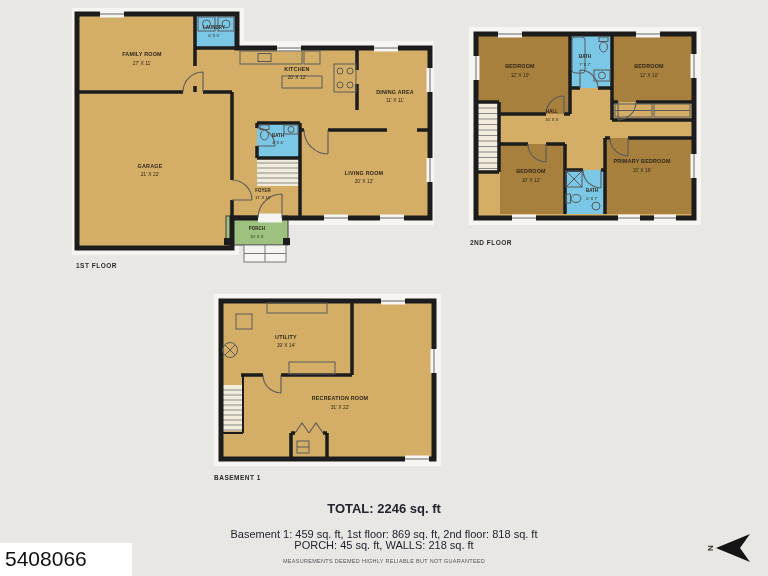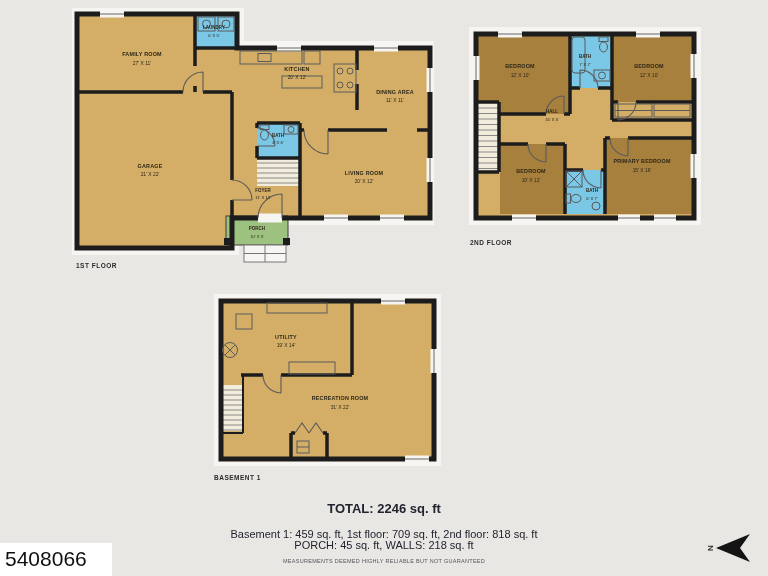--- a/index.html
+++ b/index.html
@@ -8,21 +8,21 @@
   .plan{position:absolute}
   svg text{text-anchor:middle;fill:#2d2718;font-family:"Liberation Sans",sans-serif}
   .rn{font-size:5.4px;font-weight:bold;letter-spacing:.2px}
   .rd{font-size:4.9px}
   .rns{font-size:4.5px;font-weight:bold}
   .rds{font-size:4.2px}
   .caption{position:absolute;font-size:6.5px;color:#2a2a2a;letter-spacing:.5px;font-weight:bold}
   .summary{position:absolute;left:0;right:0;top:503px;text-align:center;color:#232330;font-size:11px;line-height:11px}
   .summary .total{font-weight:bold;font-size:13px;margin-bottom:15px}
   .disclaimer{margin-top:5px;font-size:5.5px;color:#55555a;letter-spacing:.3px}
-  .listing{position:absolute;left:0;top:543px;width:112px;height:33px;background:#ffffff}
+  .listing{position:absolute;left:0;top:543px;width:132px;height:33px;background:#ffffff}
   .listing span{position:absolute;left:5px;top:4px;font-size:21px;color:#101010}
   .north{position:absolute;left:704px;top:530px}
   .walls{stroke:#1c1c1c;fill:none}
   .halo{stroke:#f6f5f2;fill:none;stroke-width:14}
   .fix{stroke:#5a5a5a;stroke-width:1;fill:none}
   .door{stroke:#5a5a5a;stroke-width:1.1;fill:none}
   .stairline{stroke:#8a8a8a;stroke-width:1}
   .winline{stroke:#666;stroke-width:1}
 </style>
 </head>
@@ -269,21 +269,21 @@
     <text class="rn" x="73" y="46">UTILITY</text>
     <text class="rd" x="73" y="54">19' X 14'</text>
     <text class="rn" x="127" y="107">RECREATION ROOM</text>
     <text class="rd" x="127" y="116">31' X 22'</text>
   </g>
 </svg>
 <div class="caption" style="left:214px;top:474px">BASEMENT 1</div>
 
 <div class="summary">
   <div class="total">TOTAL: 2246 sq. ft</div>
-  <div>Basement 1: 459 sq. ft, 1st floor: 709 sq. ft, 2nd floor: 818 sq. ft</div>
+  <div>Basement 1: 459 sq. ft, 1st floor: 869 sq. ft, 2nd floor: 818 sq. ft</div>
   <div>PORCH: 45 sq. ft, WALLS: 218 sq. ft</div>
   <div class="disclaimer">MEASUREMENTS DEEMED HIGHLY RELIABLE BUT NOT GUARANTEED</div>
 </div>
 
 <div class="listing">
   <span>5408066</span>
 </div>
 
 <svg class="north" width="52" height="36" viewBox="0 0 52 36">
   <polygon points="12,18 46,4 36,18 46,32" fill="#141414"></polygon>

